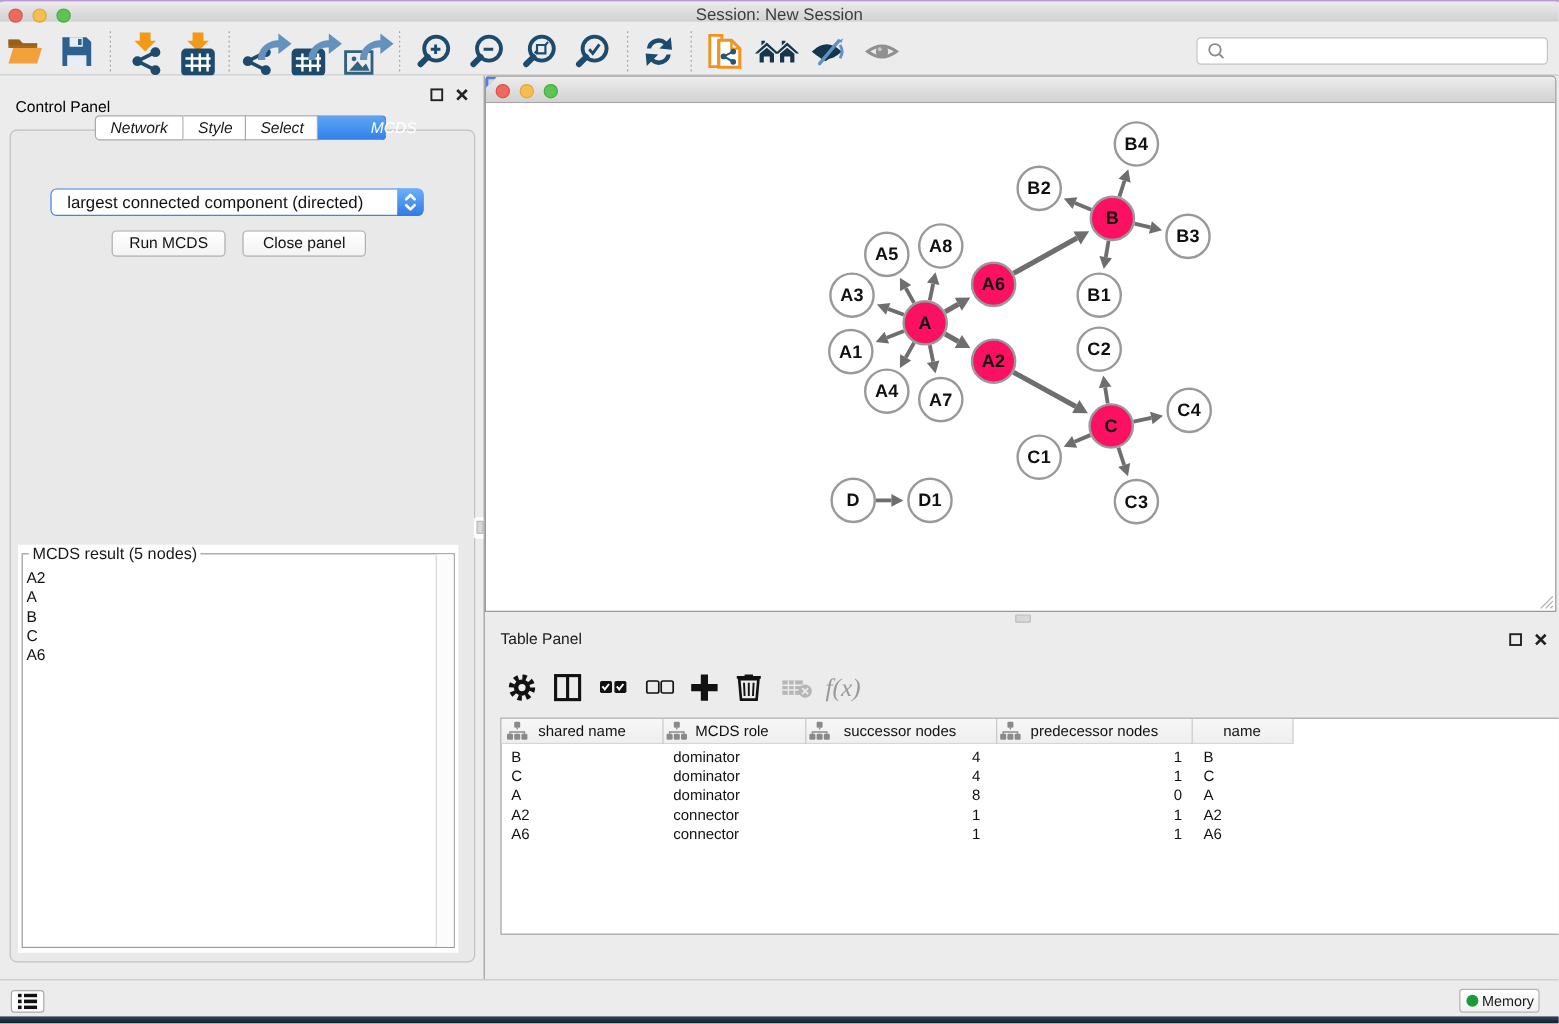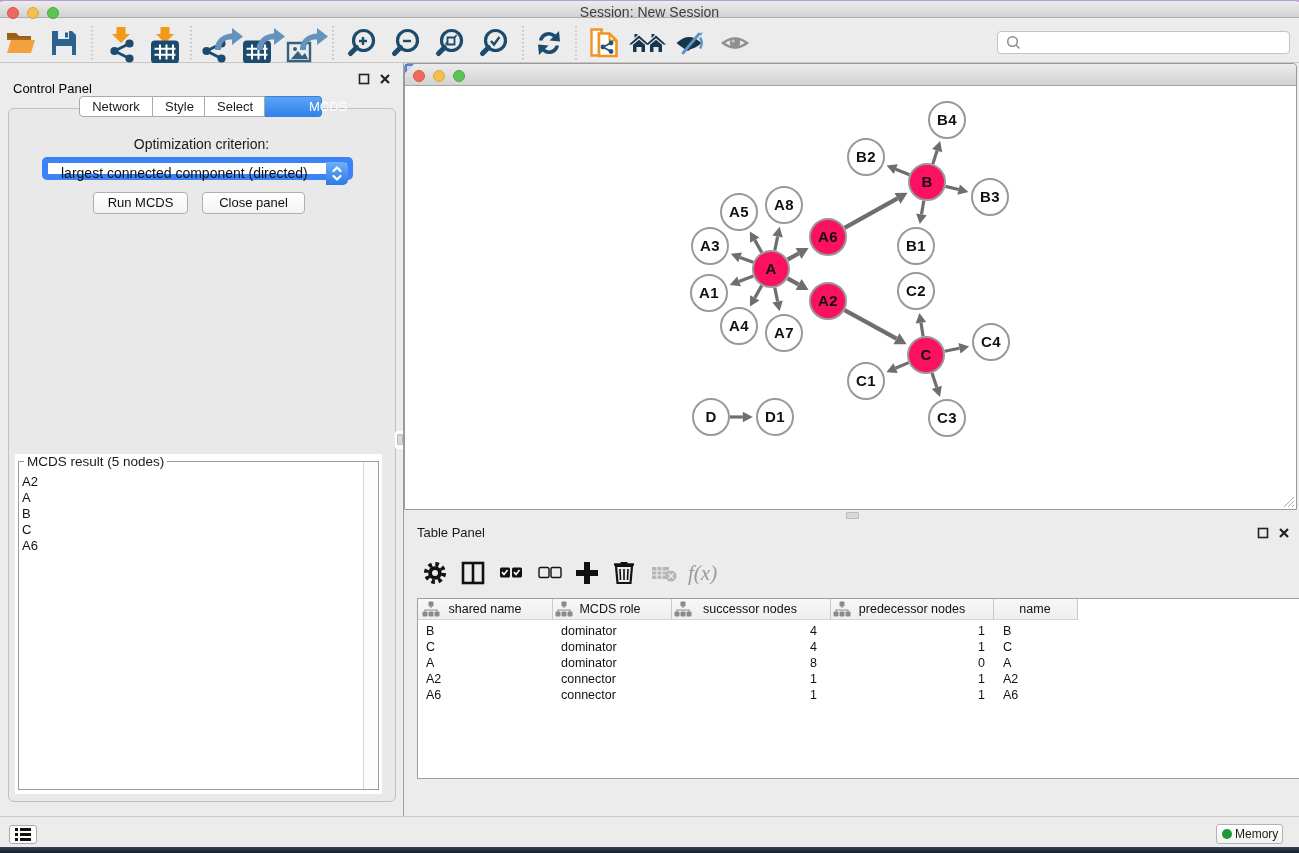--- a/index.html
+++ b/index.html
@@ -1,21 +1,21 @@
 <!DOCTYPE html>
 <html><head>
 <meta charset="utf-8">
 <style>
   * { margin:0; padding:0; box-sizing:border-box; }
   html,body { width:1299px; height:853px; overflow:hidden; }
   body { font-family:"Liberation Sans", sans-serif; background:#ececec; position:relative; }
   .abs { position:absolute; }
   .tl { border-radius:50%; width:12px; height:12px; position:absolute; top:6px; }
   .seg { display:inline-block; height:21px; line-height:19px; font-size:13px; color:#1a1a1a;
-         background:#fff; border:1px solid #a9a9a9; border-left:none; padding:0 12px; text-align:center; }
+         background:#fff; border:1px solid #a9a9a9; border-left:none; padding:0 12px; text-align:center;font-style:italic; }
   .seg.first { border-left:1px solid #a9a9a9; border-radius:4px 0 0 4px; }
   .seg.last { border-radius:0 4px 4px 0;padding-left:44px; }
   .seg.sel { background:linear-gradient(#5ba5f5,#3381eb); color:#fff; border-color:#3a7fd8; }
 </style>
 </head>
 <body>
 
 <div class="abs" style="left:0;top:0;width:1299px;height:2px;background:linear-gradient(#b193cf,#c9b3dd)"></div>
 
 <div class="abs" style="left:0;top:1px;width:1299px;height:17px;background:linear-gradient(#ececec,#d2d2d2);border-bottom:1px solid #aeaeae;border-radius:4px 4px 0 0">
@@ -184,23 +184,22 @@
       <rect x="1.5" y="1.5" width="9" height="9" fill="none" stroke="#222" stroke-width="1.6"></rect>
       <path d="M23,2 L31,10 M31,2 L23,10" stroke="#222" stroke-width="2.2"></path>
     </svg>
 
   <div class="abs" style="left:8px;top:45px;width:388px;height:694px;background:#e9e9e9;border:1px solid #c0c0c0;border-radius:6px"></div>
 
   <div class="abs" style="left:79px;top:33px;white-space:nowrap">
     <span class="seg first" style="width:74px">Network</span><span class="seg" style="width:52px">Style</span><span class="seg" style="width:60px">Select</span><span class="seg last sel" style="width:57px">MCDS</span>
   </div>
 
-  <div class="abs" style="left:0;top:73px;width:403px;text-align:center;font-size:14px;color:#1a1a1a">Optimization criterion:</div>
-
-  <div class="abs" style="left:42px;top:94px;width:311px;height:23px;background:#fff;border:6px solid #3b82f6;border-radius:5px;font-size:14px;color:#111;line-height:21px;padding-left:13px">largest connected component (directed)
+
+  <div class="abs" style="left:42px;top:94px;width:311px;height:23px;background:#fff;border:1px solid #3b82f6;border-radius:5px;font-size:14px;color:#111;line-height:21px;padding-left:13px">largest connected component (directed)
     <div class="abs" style="right:-1px;top:-1px;width:22px;height:23px;background:linear-gradient(#6db0f8,#2d7ae6);border-radius:0 5px 5px 0">
       <svg width="22" height="23">
           <path d="M7.5,9 L11,5.5 L14.5,9 M7.5,14 L11,17.5 L14.5,14" stroke="#fff" stroke-width="2.2" fill="none" stroke-linecap="round" stroke-linejoin="round"></path>
         </svg>
     </div>
   </div>
 
   <div class="abs" style="left:93px;top:129px;width:95px;height:22px;background:linear-gradient(#ffffff,#f3f3f3);border:1px solid #b0b0b0;border-radius:4px;font-size:13px;color:#111;text-align:center;line-height:20px">Run MCDS</div>
   <div class="abs" style="left:202px;top:129px;width:103px;height:22px;background:linear-gradient(#ffffff,#f3f3f3);border:1px solid #b0b0b0;border-radius:4px;font-size:13px;color:#111;text-align:center;line-height:20px">Close panel</div>
 

